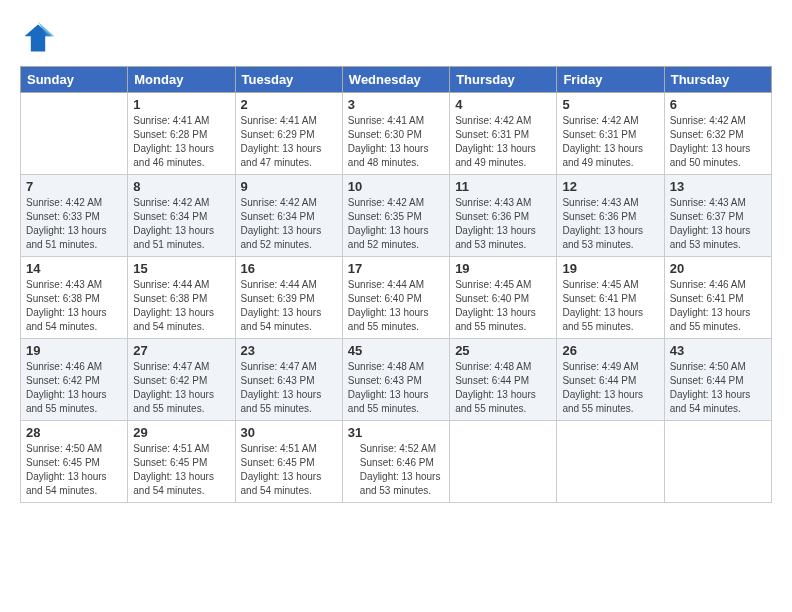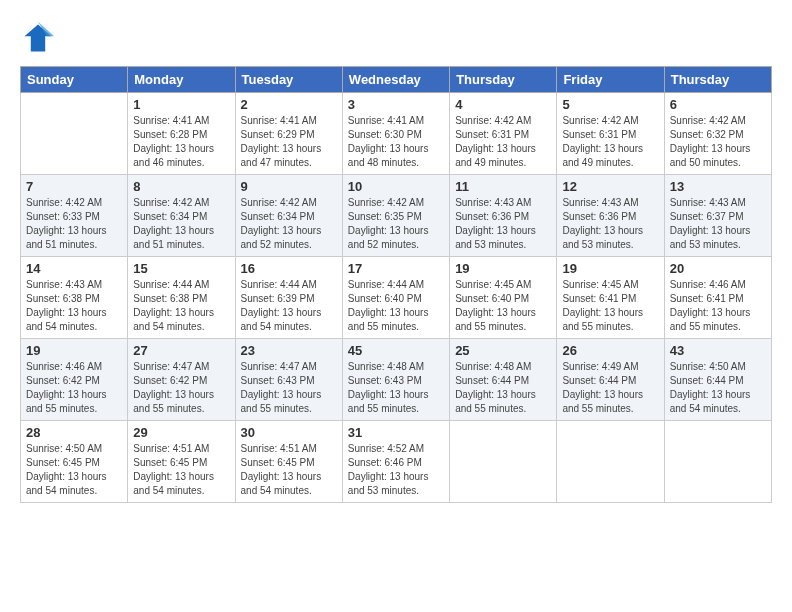--- a/index.html
+++ b/index.html
@@ -338,21 +338,21 @@
         </td>
         <td>
           <span class="day-number">30</span>
           <div class="day-info" style="white-space: pre-line;">Sunrise: 4:51 AM
 Sunset: 6:45 PM
 Daylight: 13 hours
 and 54 minutes.</div>
         </td>
         <td>
           <span class="day-number">31</span>
-          <div class="day-info" style="white-space: pre-line;">Sunrise: 4:52 AM
+          <div class="day-info" style="white-space: pre-line; margin-left: 12px;">Sunrise: 4:52 AM
 Sunset: 6:46 PM
 Daylight: 13 hours
 and 53 minutes.</div>
         </td>
         <td class="empty-cell"></td>
         <td class="empty-cell"></td>
         <td class="empty-cell"></td>
       </tr>
     </tbody>
 </table>

